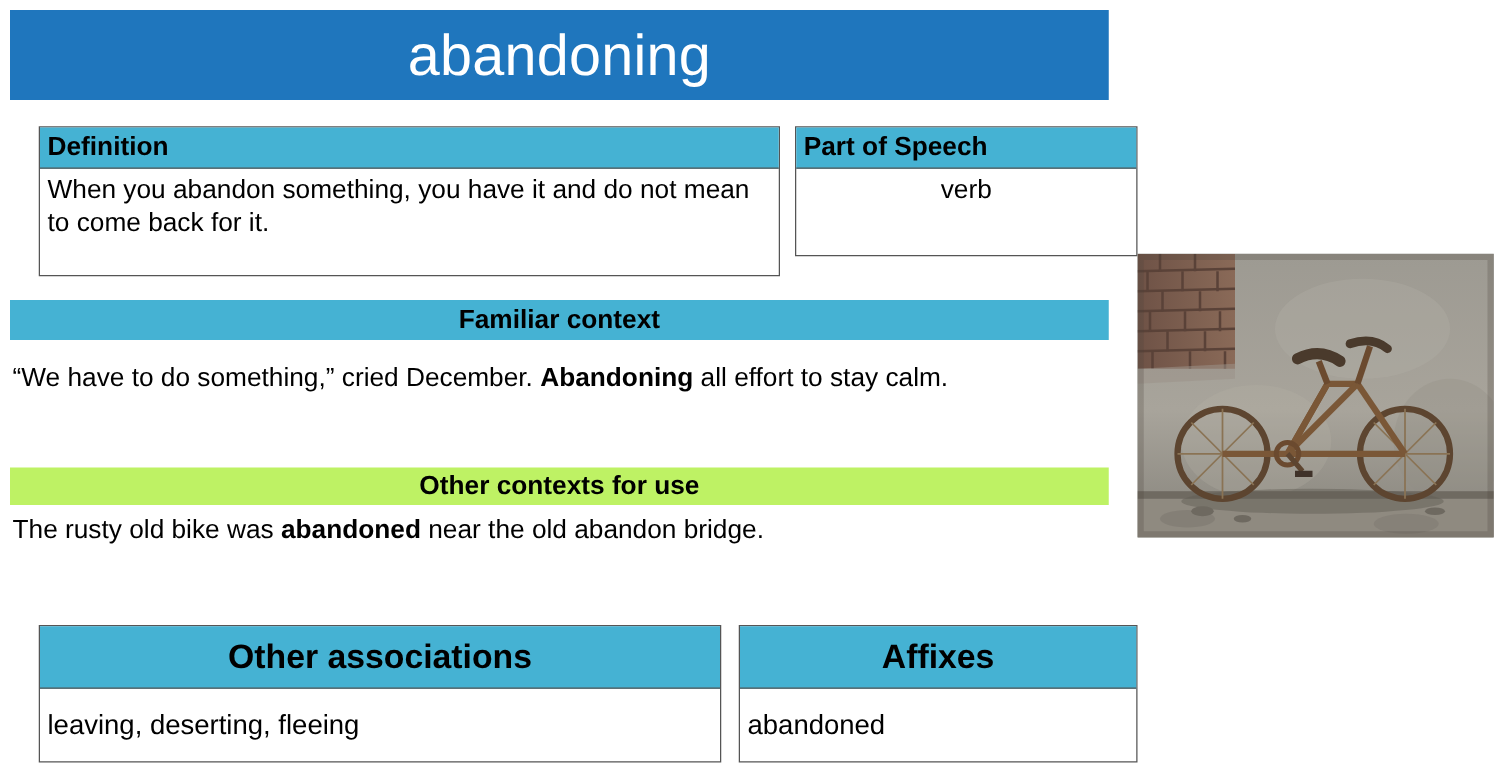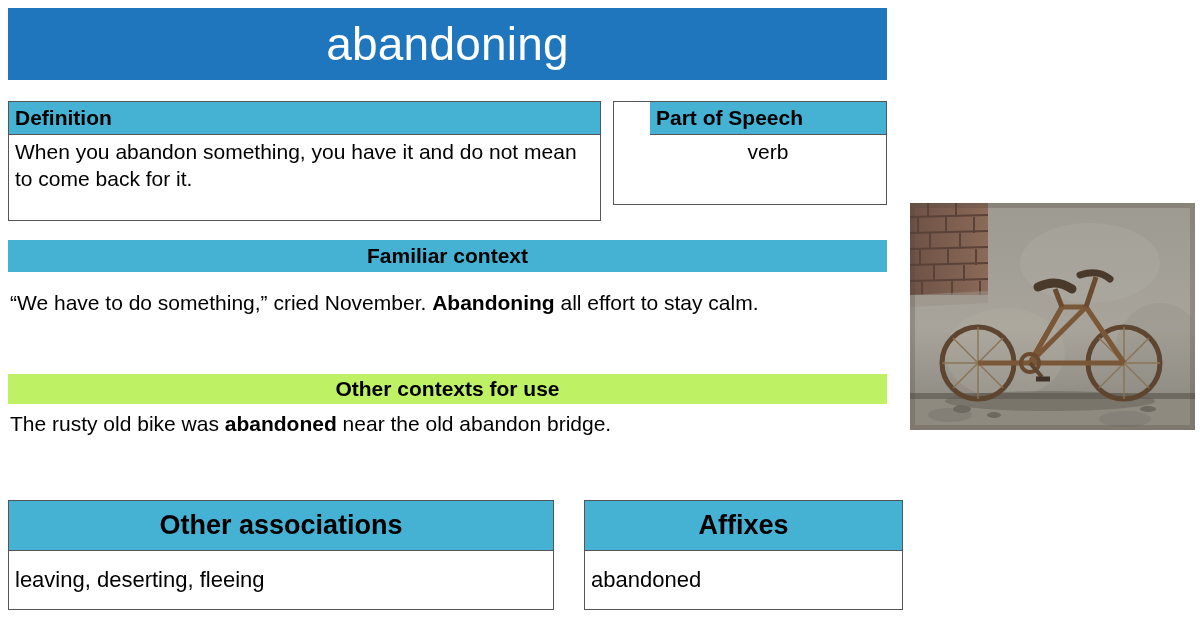--- a/index.html
+++ b/index.html
@@ -35,20 +35,21 @@
     line-height: 1;
     letter-spacing: 0.2px;
   }
 
   
   .box {
     position: absolute;
     border: 1px solid #555555;
     box-sizing: border-box;
     background: #ffffff;
+    margin-left: 23px;
   }
   .hdr {
     background: #45b2d3;
     font-weight: bold;
     font-size: 21px;
     line-height: 30px;
     box-sizing: border-box;
     padding: 1px 6px;
   }
   .hdr.center { text-align: center; }
@@ -70,21 +71,20 @@
     height: 120px;
   }
   #definition-box .hdr { border-bottom: 1px solid #555555; }
 
   
   #pos-box {
     left: 613px;
     top: 101px;
     width: 274px;
     height: 104px;
-    padding-left: 36px;
   }
   #pos-box .hdr { border-bottom: 1px solid #555555; }
 
   
   #familiar-header {
     position: absolute;
     left: 8px;
     top: 240px;
     width: 879px;
     height: 32px;
@@ -142,21 +142,21 @@
   }
   #word-assoc-box .hdr {
     font-size: 27px;
     line-height: 47px;
     height: 50px;
     border-bottom: 1px solid #555555;
   }
   #word-assoc-box .body-text { font-size: 22px; line-height: 30px; padding-top: 14px; }
 
   #affixes-box {
-    left: 584px;
+    left: 568px;
     top: 500px;
     width: 319px;
     height: 110px;
   }
   #affixes-box .hdr {
     font-size: 27px;
     line-height: 47px;
     height: 50px;
     border-bottom: 1px solid #555555;
   }
@@ -188,21 +188,21 @@
   <div class="body-text">When you abandon something, you have it and do not mean to come back for it.</div>
 </div>
 
 <div class="box" id="pos-box">
   <div class="hdr left">Part of Speech</div>
   <div class="body-text center">verb</div>
 </div>
 
 <div id="familiar-header">Familiar context</div>
 <div id="familiar-body">
-  <span>“We have to do something,” cried November. </span><b>Abandoning</b><span> all effort to stay calm.</span>
+  <span>“We have to do something,” cried December. </span><b>Abandoning</b><span> all effort to stay calm.</span>
 </div>
 
 <div id="other-header">Other contexts for use</div>
 <div id="other-body">
   <span>The rusty old bike was </span><b>abandoned</b><span> near the old abandon bridge.</span>
 </div>
 
 <div class="box" id="word-assoc-box">
   <div class="hdr center">Other associations</div>
   <div class="body-text">leaving, deserting, fleeing</div>

